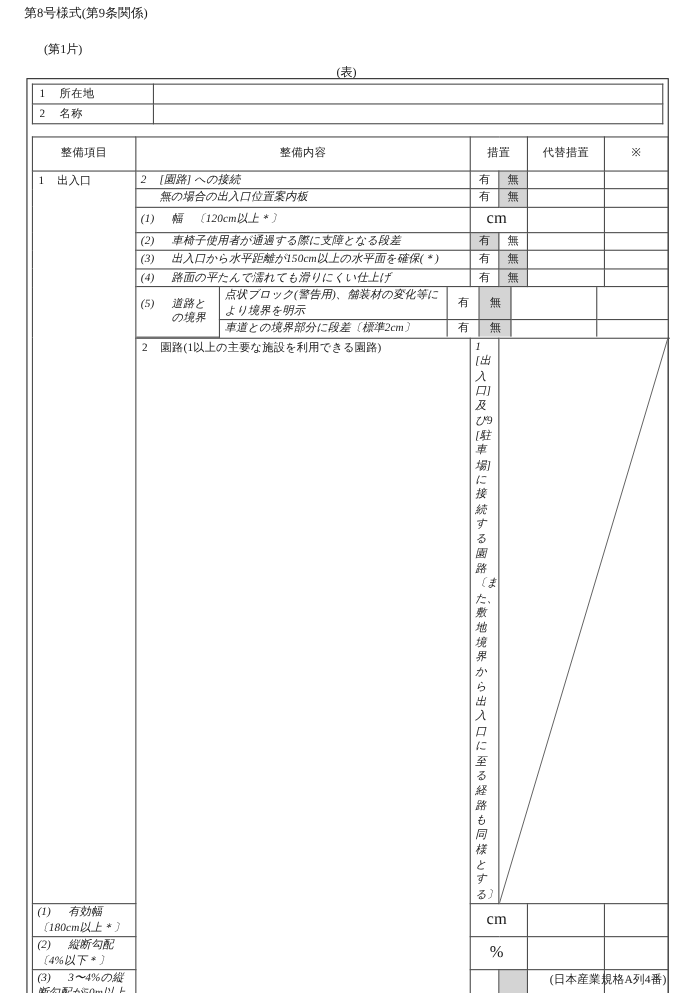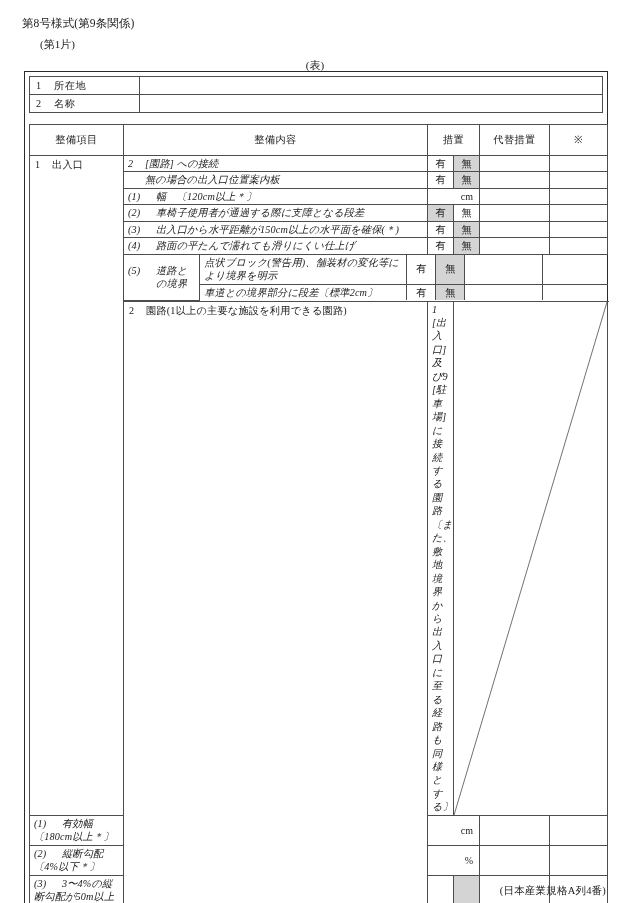--- a/index.html
+++ b/index.html
@@ -8,21 +8,21 @@
     width: 630px; height: 903px;
     background: #ffffff;
     font-family: "Liberation Serif", "DejaVu Serif", serif;
     color: #1a1a1a;
     position: relative;
     overflow: hidden;
   }
   .page { position:relative; width:630px; height:903px; padding:0; }
 
   .form-no {
-    position:absolute; left:22px; top:16px;
+    position:absolute; left:22px; top:4px;
     font-size:11.5px; letter-spacing:0.1px;
   }
   .sheet-no {
     position:absolute; left:40px; top:37px;
     font-size:11px;
   }
   .table-mark {
     position:absolute; left:0; top:58px; width:630px;
     text-align:center; font-size:11px;
   }
@@ -76,21 +76,21 @@
   .sec .n { display:inline-block; width:17px; }
 
   .bd { padding-left:4px; letter-spacing:0.15px;font-style:italic; }
   .bd .n  { display:inline-block; width:28px; }
   .bd .n2 { display:inline-block; width:17px; }
   .bd .l2 { display:block; padding-left:28px; }
   .indent1 { padding-left:17px; }
 
   .mark { text-align:center; font-size:10.2px; }
   .sh { background:#d4d4d4; }
-  .unit-span { text-align:right; padding-right:6px; font-size:10px; }
+  .unit-span { text-align:center; padding-right:6px; font-size:15px; }
 
   .subwrap { padding:0; border:none;margin-left:44px; }
   .subwrap table { border-collapse:collapse; width:100%; }
   .subwrap table td { border:0.8px solid #4d4d4d; }
   .subwrap table tr:first-child td { border-top:none; }
   .subwrap table tr:last-child td { border-bottom:none; }
   .subwrap table td:first-child { border-left:none; }
   .subwrap table td:last-child { border-right:none; }
 
   .diag { position:relative; padding:0; }

